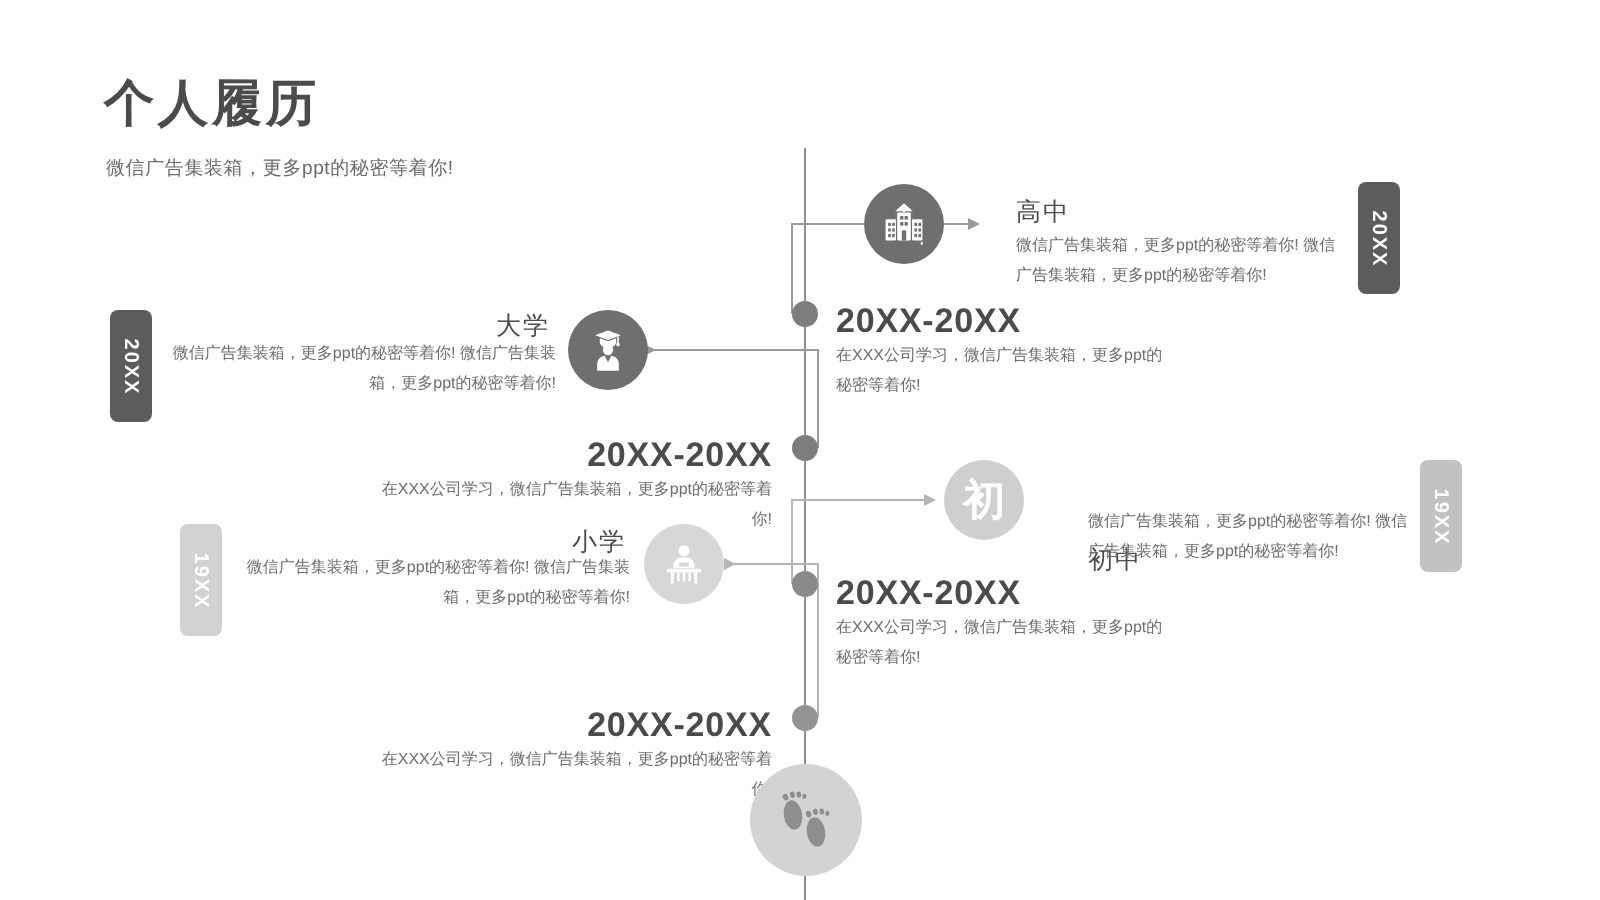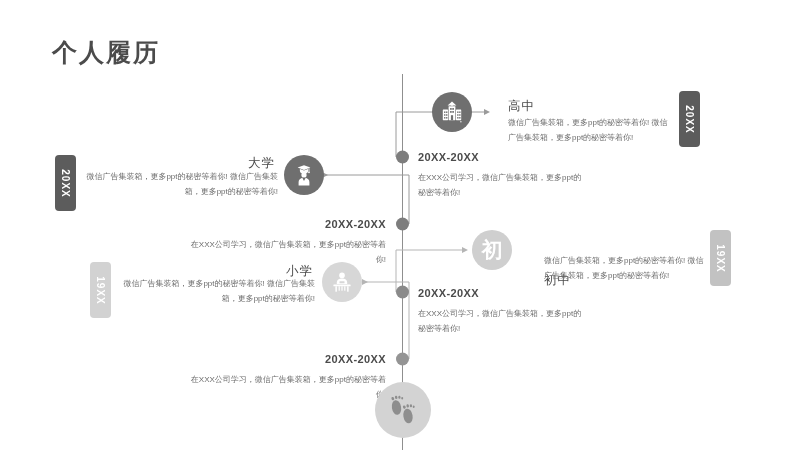--- a/index.html
+++ b/index.html
@@ -40,21 +40,21 @@
   }
   .node-desc{
     position:absolute;font-size:8px;color:#6d6d6d;line-height:1.85;
   }
   .node-desc.right{text-align:left;}
   .node-desc.left{text-align:right;}
 
   
   .period{position:absolute;}
   .period-range{
-    position:absolute;font-size:11px;font-weight:700;color:#4b4b4b;
+    position:absolute;font-size:17px;font-weight:700;color:#4b4b4b;
     letter-spacing:.4px;white-space:nowrap;
   }
   .period-text{
     position:absolute;font-size:8px;color:#6d6d6d;line-height:1.9;
   }
   .period-text.left{text-align:right;}
   .period-text.right{text-align:left;}
 
   
   .year-badge{
@@ -72,20 +72,21 @@
     position:absolute;width:56px;height:56px;border-radius:50%;
     background:#d3d3d3;display:flex;align-items:center;justify-content:center;
   }
 </style>
 </head>
 <body>
 
 <div id="stage">
 
   <div class="page-title">个人履历</div>
+  <div class="page-subtitle">微信广告集装箱，更多ppt的秘密等着你!</div>
 
   <svg id="skeleton" viewBox="0 0 800 450" xmlns="http://www.w3.org/2000/svg">
     <defs>
       <marker id="arrL" markerWidth="7" markerHeight="7" refX="6" refY="3.0" orient="auto" markerUnits="strokeWidth">
         <path d="M6,0 L6,6 L0,3 z" fill="#9a9a9a"></path>
       </marker>
       <marker id="arrR" markerWidth="7" markerHeight="7" refX="1" refY="3.0" orient="auto" markerUnits="strokeWidth">
         <path d="M0,0 L0,6 L6,3 z" fill="#9a9a9a"></path>
       </marker>
       <marker id="arrLlite" markerWidth="7" markerHeight="7" refX="6" refY="3.0" orient="auto" markerUnits="strokeWidth">

